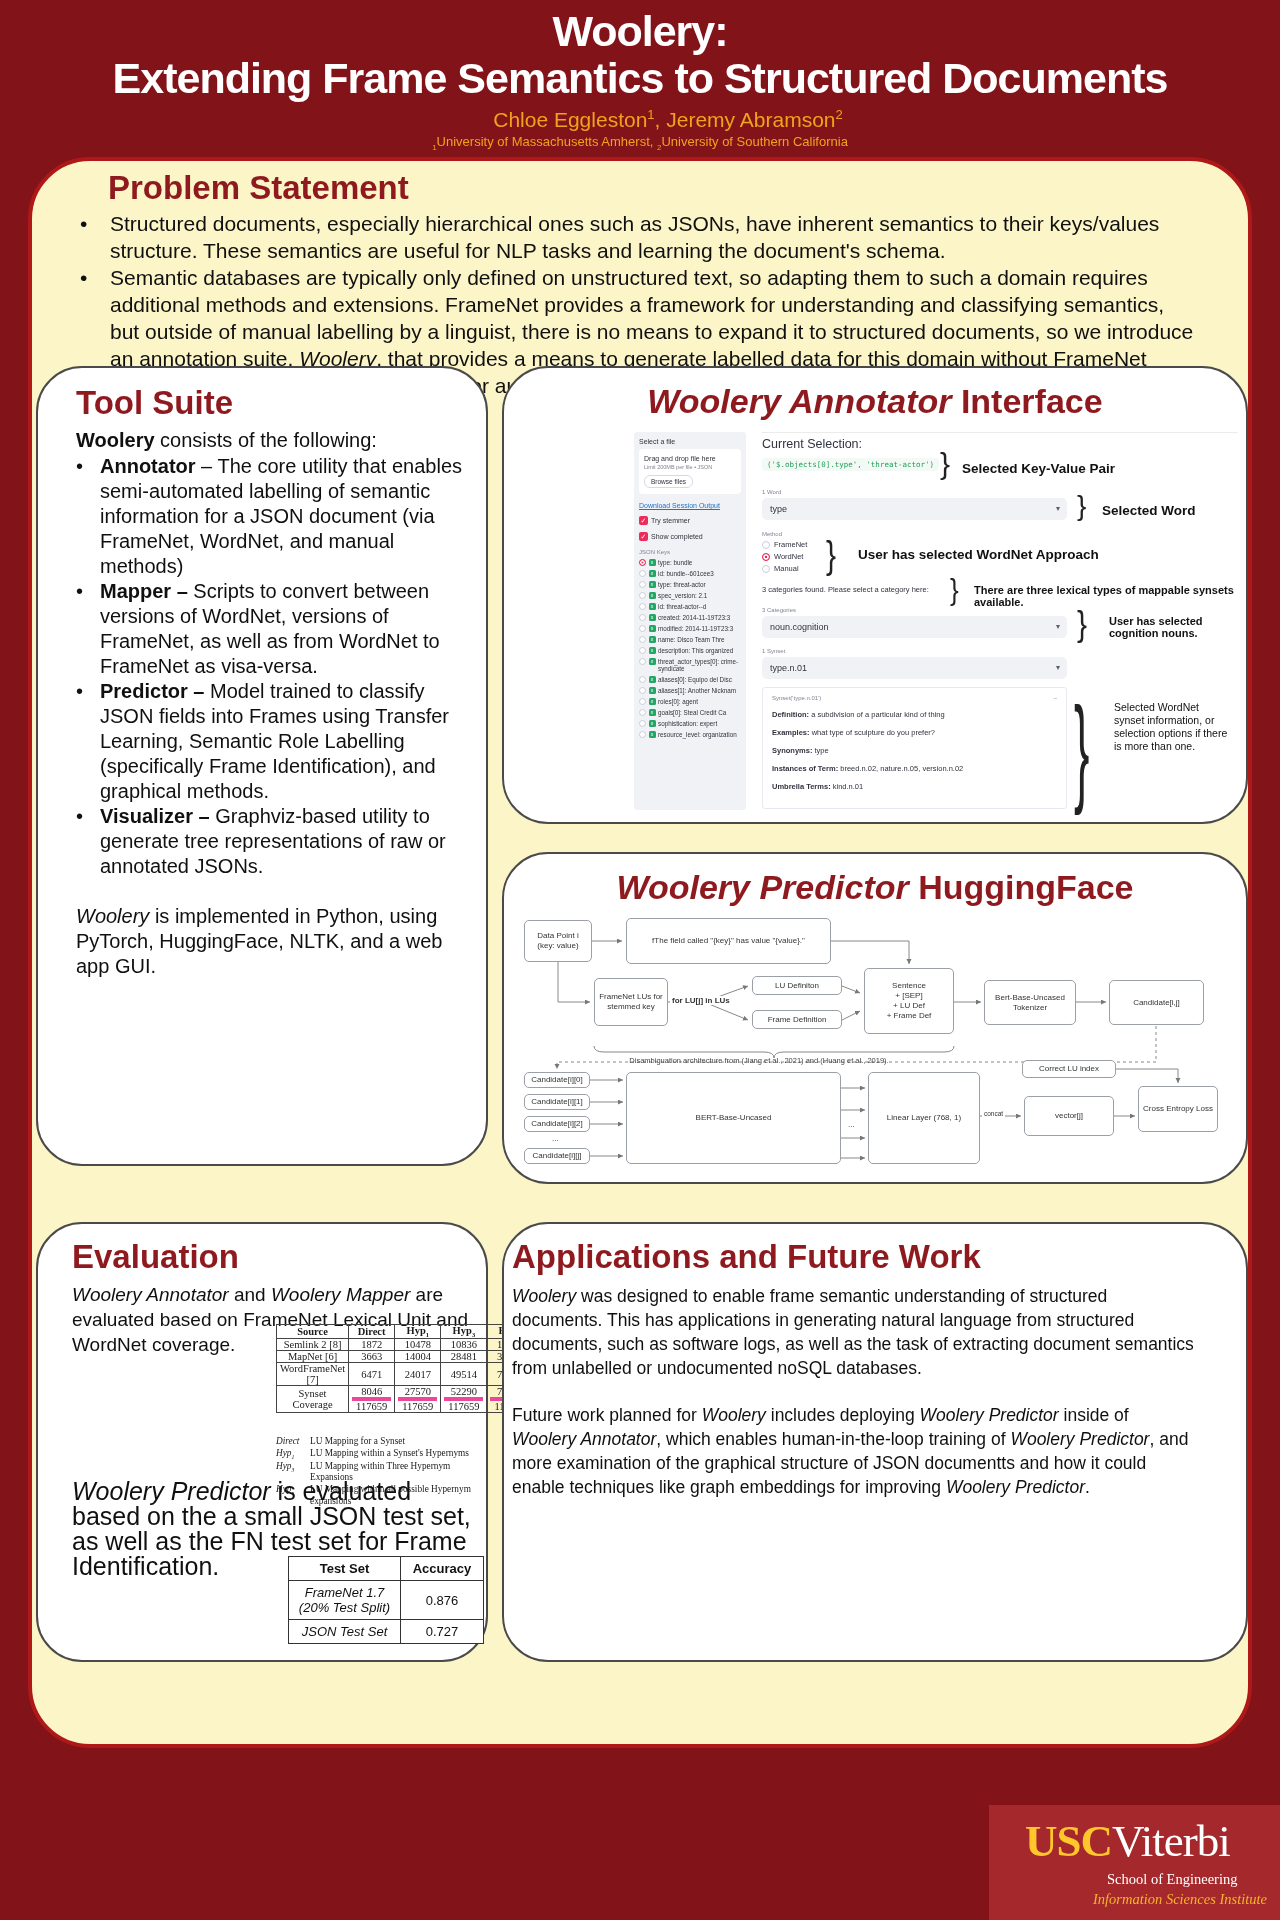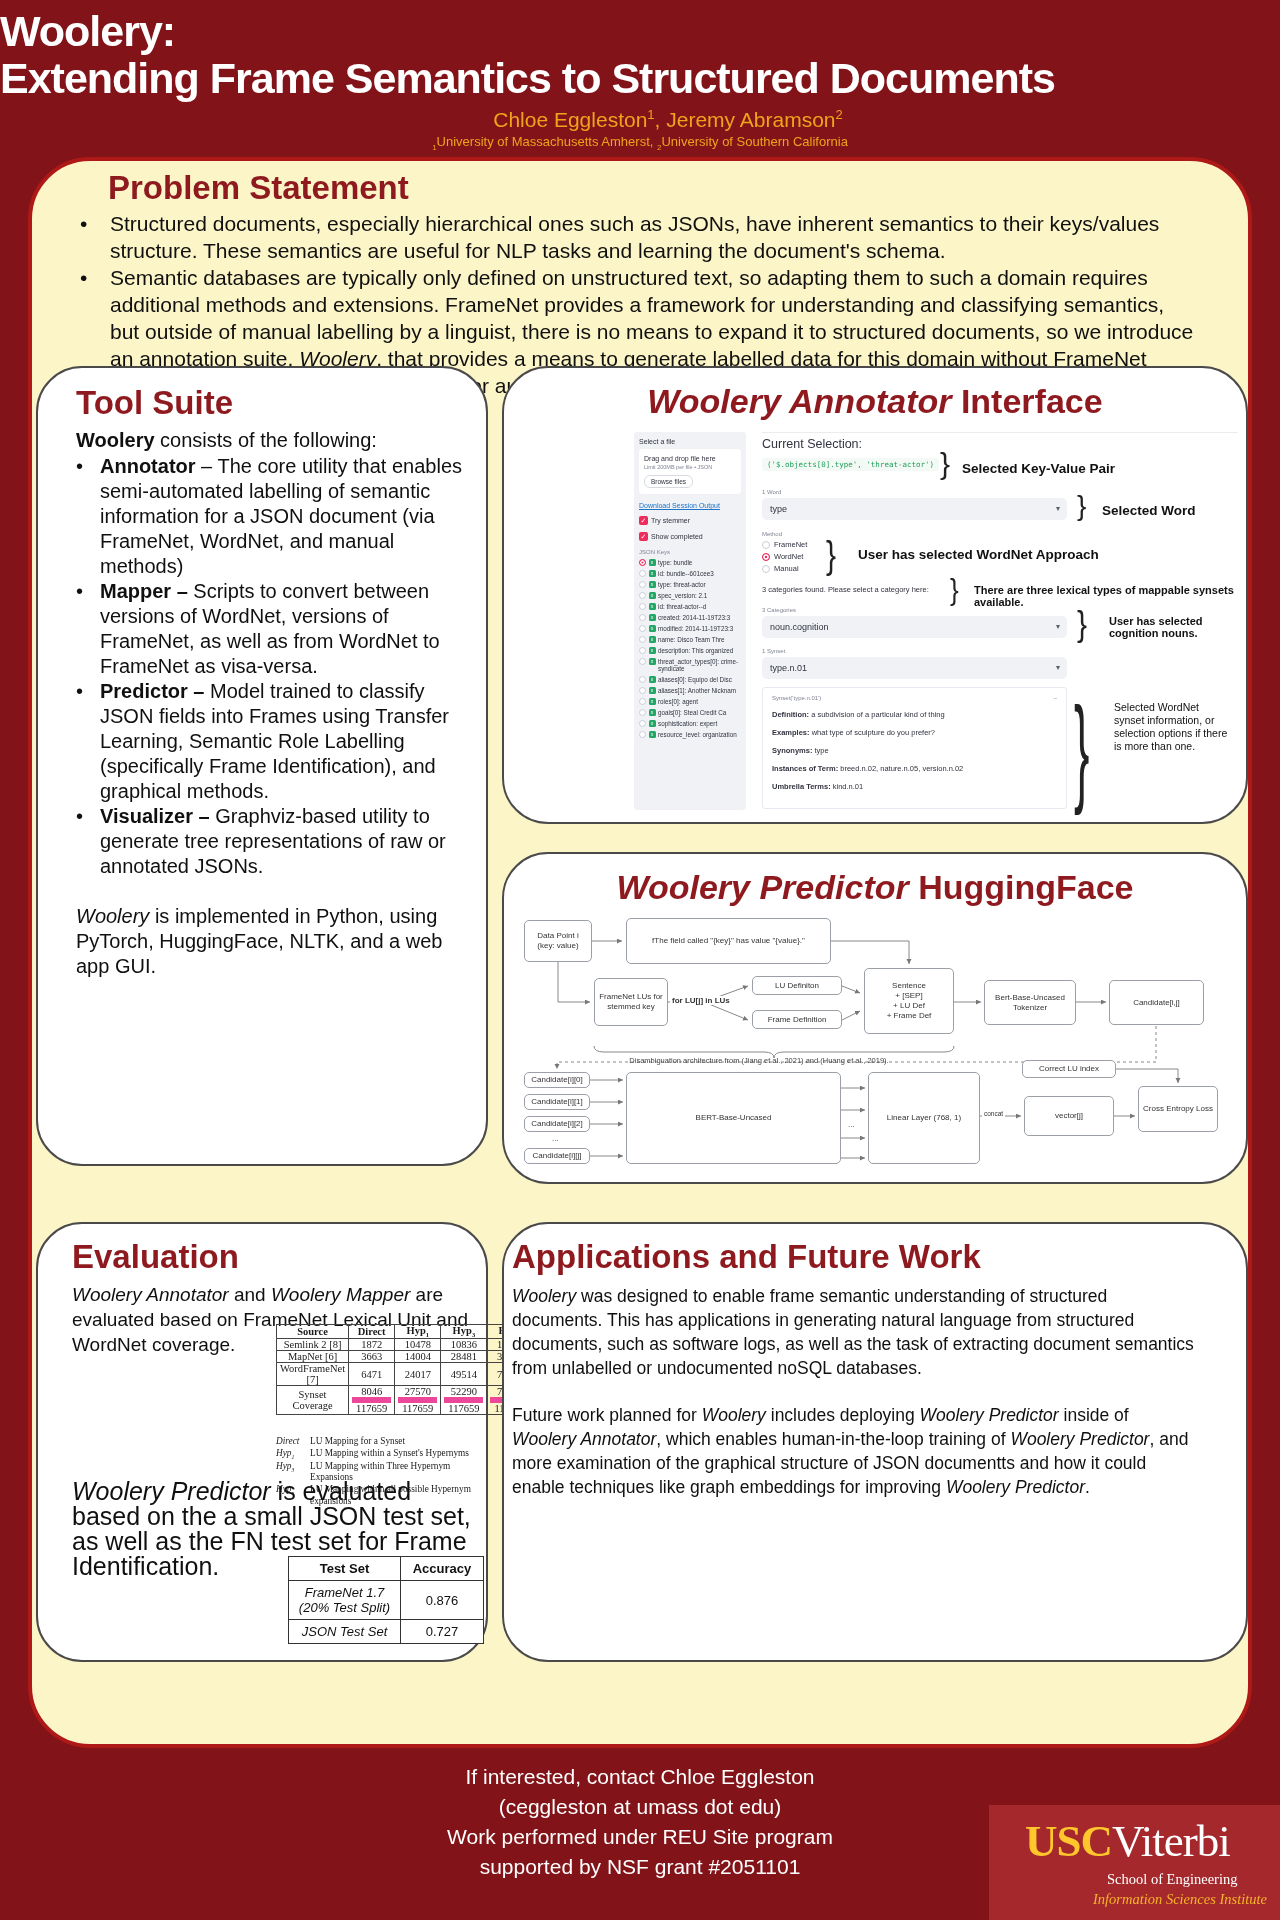--- a/index.html
+++ b/index.html
@@ -1,21 +1,21 @@
 <!DOCTYPE html>
 <html><head>
 <meta charset="utf-8">
 <style>
   * { margin:0; padding:0; box-sizing:border-box; }
   html,body { background:#821419; }
   .poster { position:relative; width:1280px; height:1920px; background:#821419;
             font-family:"Liberation Sans", sans-serif; overflow:hidden; margin:0 auto; }
 
   
-  .poster-title { position:absolute; top:8px; left:0; width:100%; 
+  .poster-title { position:absolute; top:8px; left:0; width:100%; text-align:center;
                   color:#ffffff; font-weight:700; font-size:43px; line-height:1.1; letter-spacing:-1px; }
   .authors { position:absolute; top:107px; left:0; width:100%; text-align:center;
              color:#efa31d; font-size:21px;margin-left:28px; }
   .affiliations { position:absolute; top:134px; left:0; width:100%; text-align:center;
                   color:#efa31d; font-size:13px; }
   sup { font-size:62%; vertical-align:super; }
   sub { font-size:62%; vertical-align:sub; }
 
   
   .yellow { position:absolute; left:28px; top:157px; width:1224px; height:1591px;
@@ -95,21 +95,21 @@
   .dcaption { position:absolute; left:30px; top:146px; width:410px; text-align:center; font-size:7.5px; color:#444; }
   .ddots { position:absolute; font-size:8px; color:#333; }
   .diagram svg { position:absolute; left:0; top:0; }
 
   
   .card-eval .body { font-size:19px; line-height:25px; color:#101010; margin-top:6px; width:400px; }
   .eval-tbl1 { position:absolute; left:238px; top:100px; width:206px;
                font-family:"Liberation Serif", serif; font-size:10.5px; color:#1a1a1a;
                border-collapse:collapse; }
   .eval-tbl1 th, .eval-tbl1 td { border:1px solid #444; text-align:center; padding:0px 3px; }
-  .frac .num { display:block; border-bottom:6px solid #ec4899; padding:0 4px; }
+  .frac .num { display:block; border-bottom:4px solid #ec4899; padding:0 4px; }
   .frac .den { display:block; padding:0 4px; }
   .legend { position:absolute; left:238px; top:212px; width:212px;
             font-family:"Liberation Serif", serif; font-size:9.3px; color:#1a1a1a; line-height:1.25; }
   .legend-row { display:flex; }
   .legend-term { flex:0 0 34px; font-style:italic; }
   .eval-p2 { position:absolute; left:34px; top:255px; width:410px; font-size:25px; line-height:25px; color:#101010; }
   .eval-tbl2 { position:absolute; left:250px; top:332px; width:196px; border-collapse:collapse;
                font-size:13px; color:#111; background:#fff; }
   .eval-tbl2 th, .eval-tbl2 td { border:1.5px solid #333; text-align:center; padding:4px 6px; }
   .eval-tbl2 td.tname { font-style:italic; width:112px; }
@@ -508,26 +508,20 @@
   </div>
 
   <div class="card card-apps">
     <div class="section-heading">Applications and Future Work</div>
     <div class="body">
       <div><span style="font-style: italic;">Woolery</span><span> was designed to enable frame semantic understanding of structured documents. This has applications in generating natural language from structured documents, such as software logs, as well as the task of extracting document semantics from unlabelled or undocumented noSQL databases.</span></div>
       <div class="apps-p2"><span>Future work planned for </span><span style="font-style: italic;">Woolery</span><span> includes deploying </span><span style="font-style: italic;">Woolery Predictor</span><span> inside of </span><span style="font-style: italic;">Woolery Annotator</span><span>, which enables human-in-the-loop training of </span><span style="font-style: italic;">Woolery Predictor</span><span>, and more examination of the graphical structure of JSON documentts and how it could enable techniques like graph embeddings for improving </span><span style="font-style: italic;">Woolery Predictor</span><span>.</span></div>
     </div>
   </div>
 
-  <div class="footer-text">
-    <div>If interested, contact Chloe Eggleston</div>
-    <div>(ceggleston at umass dot edu)</div>
-    <div>Work performed under REU Site program</div>
-    <div>supported by NSF grant #2051101</div>
-  </div>
 
   <div class="usc-logo">
     <div class="usc-line">
       <span class="usc-word">USC</span><span class="viterbi-word">Viterbi</span>
     </div>
     <div class="usc-school">School of Engineering</div>
     <div class="usc-isi">Information Sciences Institute</div>
   </div>
 
 </div>

